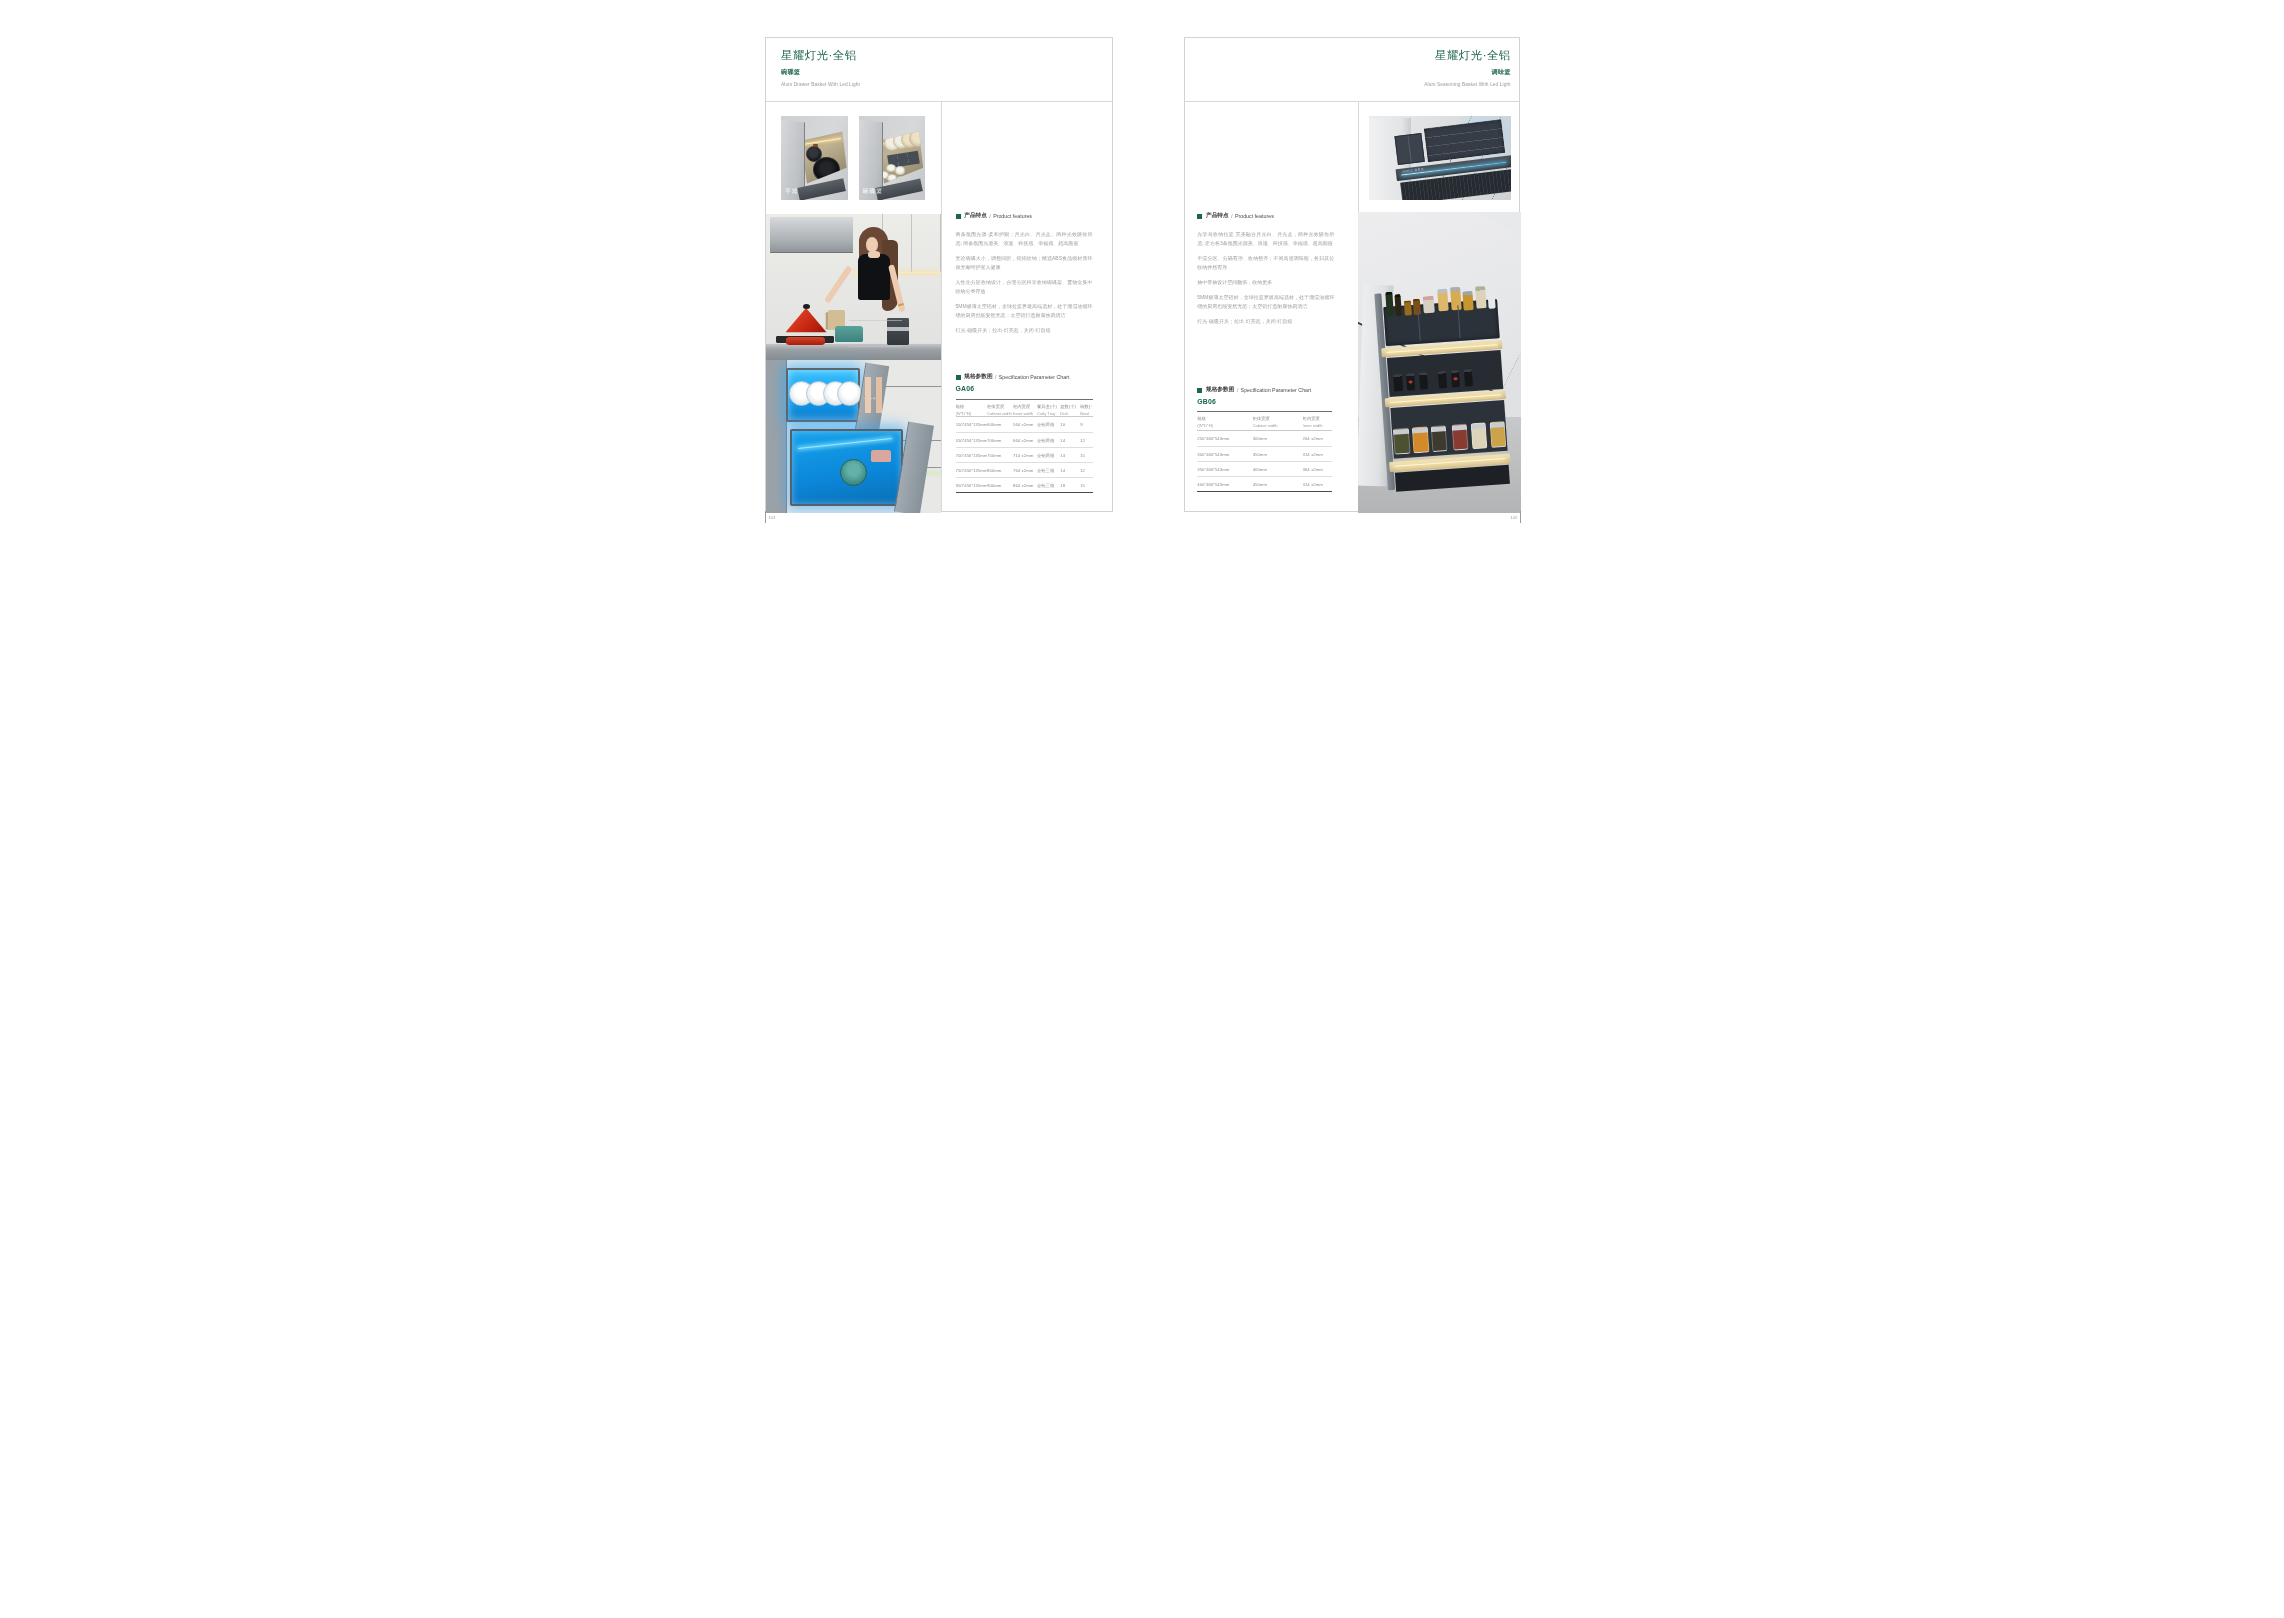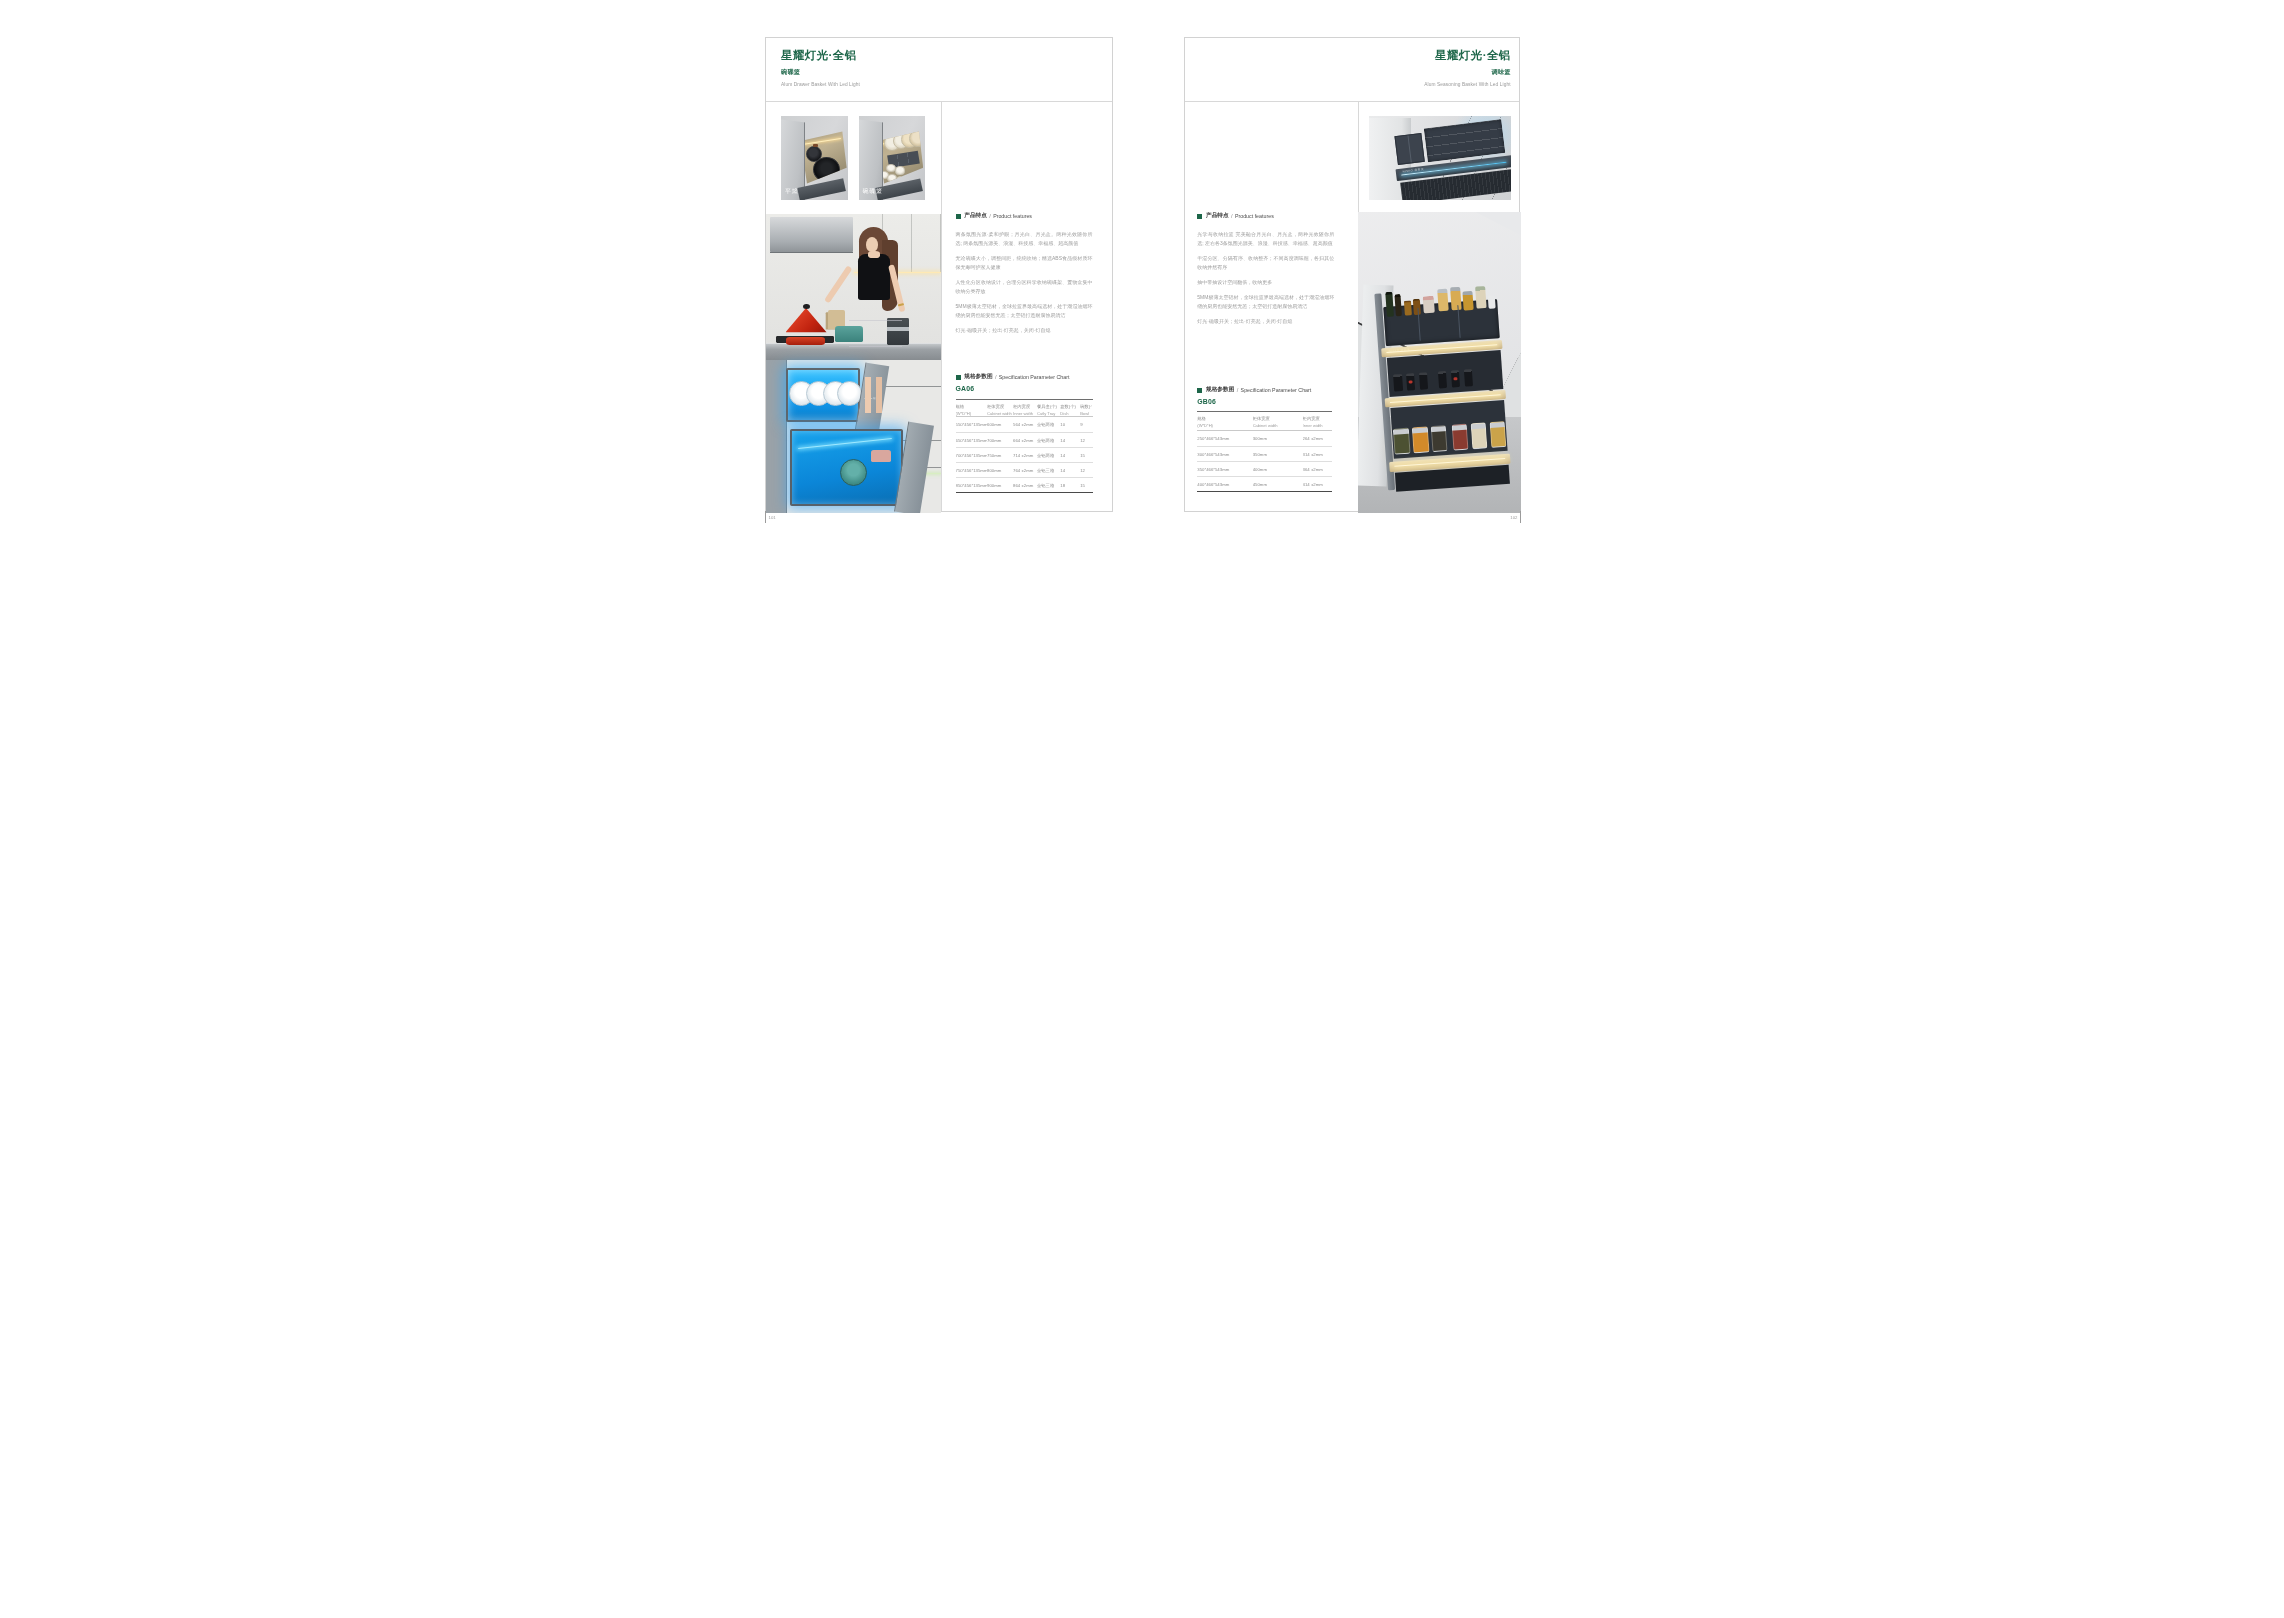--- a/index.html
+++ b/index.html
@@ -13,21 +13,21 @@
   .page-right{left:455px;width:336px;}
   .hdiv{position:absolute;left:0;right:0;top:63px;height:0.5px;background:#d8d8d8;}
   .vdiv{position:absolute;top:63px;bottom:0;width:0.5px;background:#d8d8d8;}
   .page-left .vdiv{left:175px;}
   .page-right .vdiv{left:173px;}
 
   
   .ph{position:absolute;top:11px;}
   .page-left .ph{left:15.5px;text-align:left;}
   .page-right .ph{right:7.8px;text-align:right;}
-  .ph .title{font-size:11.4px;line-height:13.7px;font-weight:700;letter-spacing:0.5px;color:#1d6649;}
+  .ph .title{font-size:11.4px;line-height:13.7px;font-weight:400;letter-spacing:0.5px;color:#1d6649;}
   .ph .sub-cn{margin-top:5.5px;font-size:6.2px;font-weight:600;color:#1d6649;letter-spacing:0.2px;}
   .ph .sub-en{margin-top:5px;font-size:4.8px;color:#9a9a9a;letter-spacing:0.1px;}
 
   
   .sec-head{position:absolute;display:flex;align-items:center;font-size:5.7px;color:#3c3c3c;font-weight:700;white-space:nowrap;}
   .sec-head .sq{width:5px;height:5px;background:#1d6649;margin-right:3.7px;flex:0 0 auto;}
   .sec-head .sl{font-weight:400;color:#8f8f8f;margin:0 2.3px;}
   .sec-head .en{font-weight:400;color:#4d4d4d;font-size:5.3px;}
 
   

